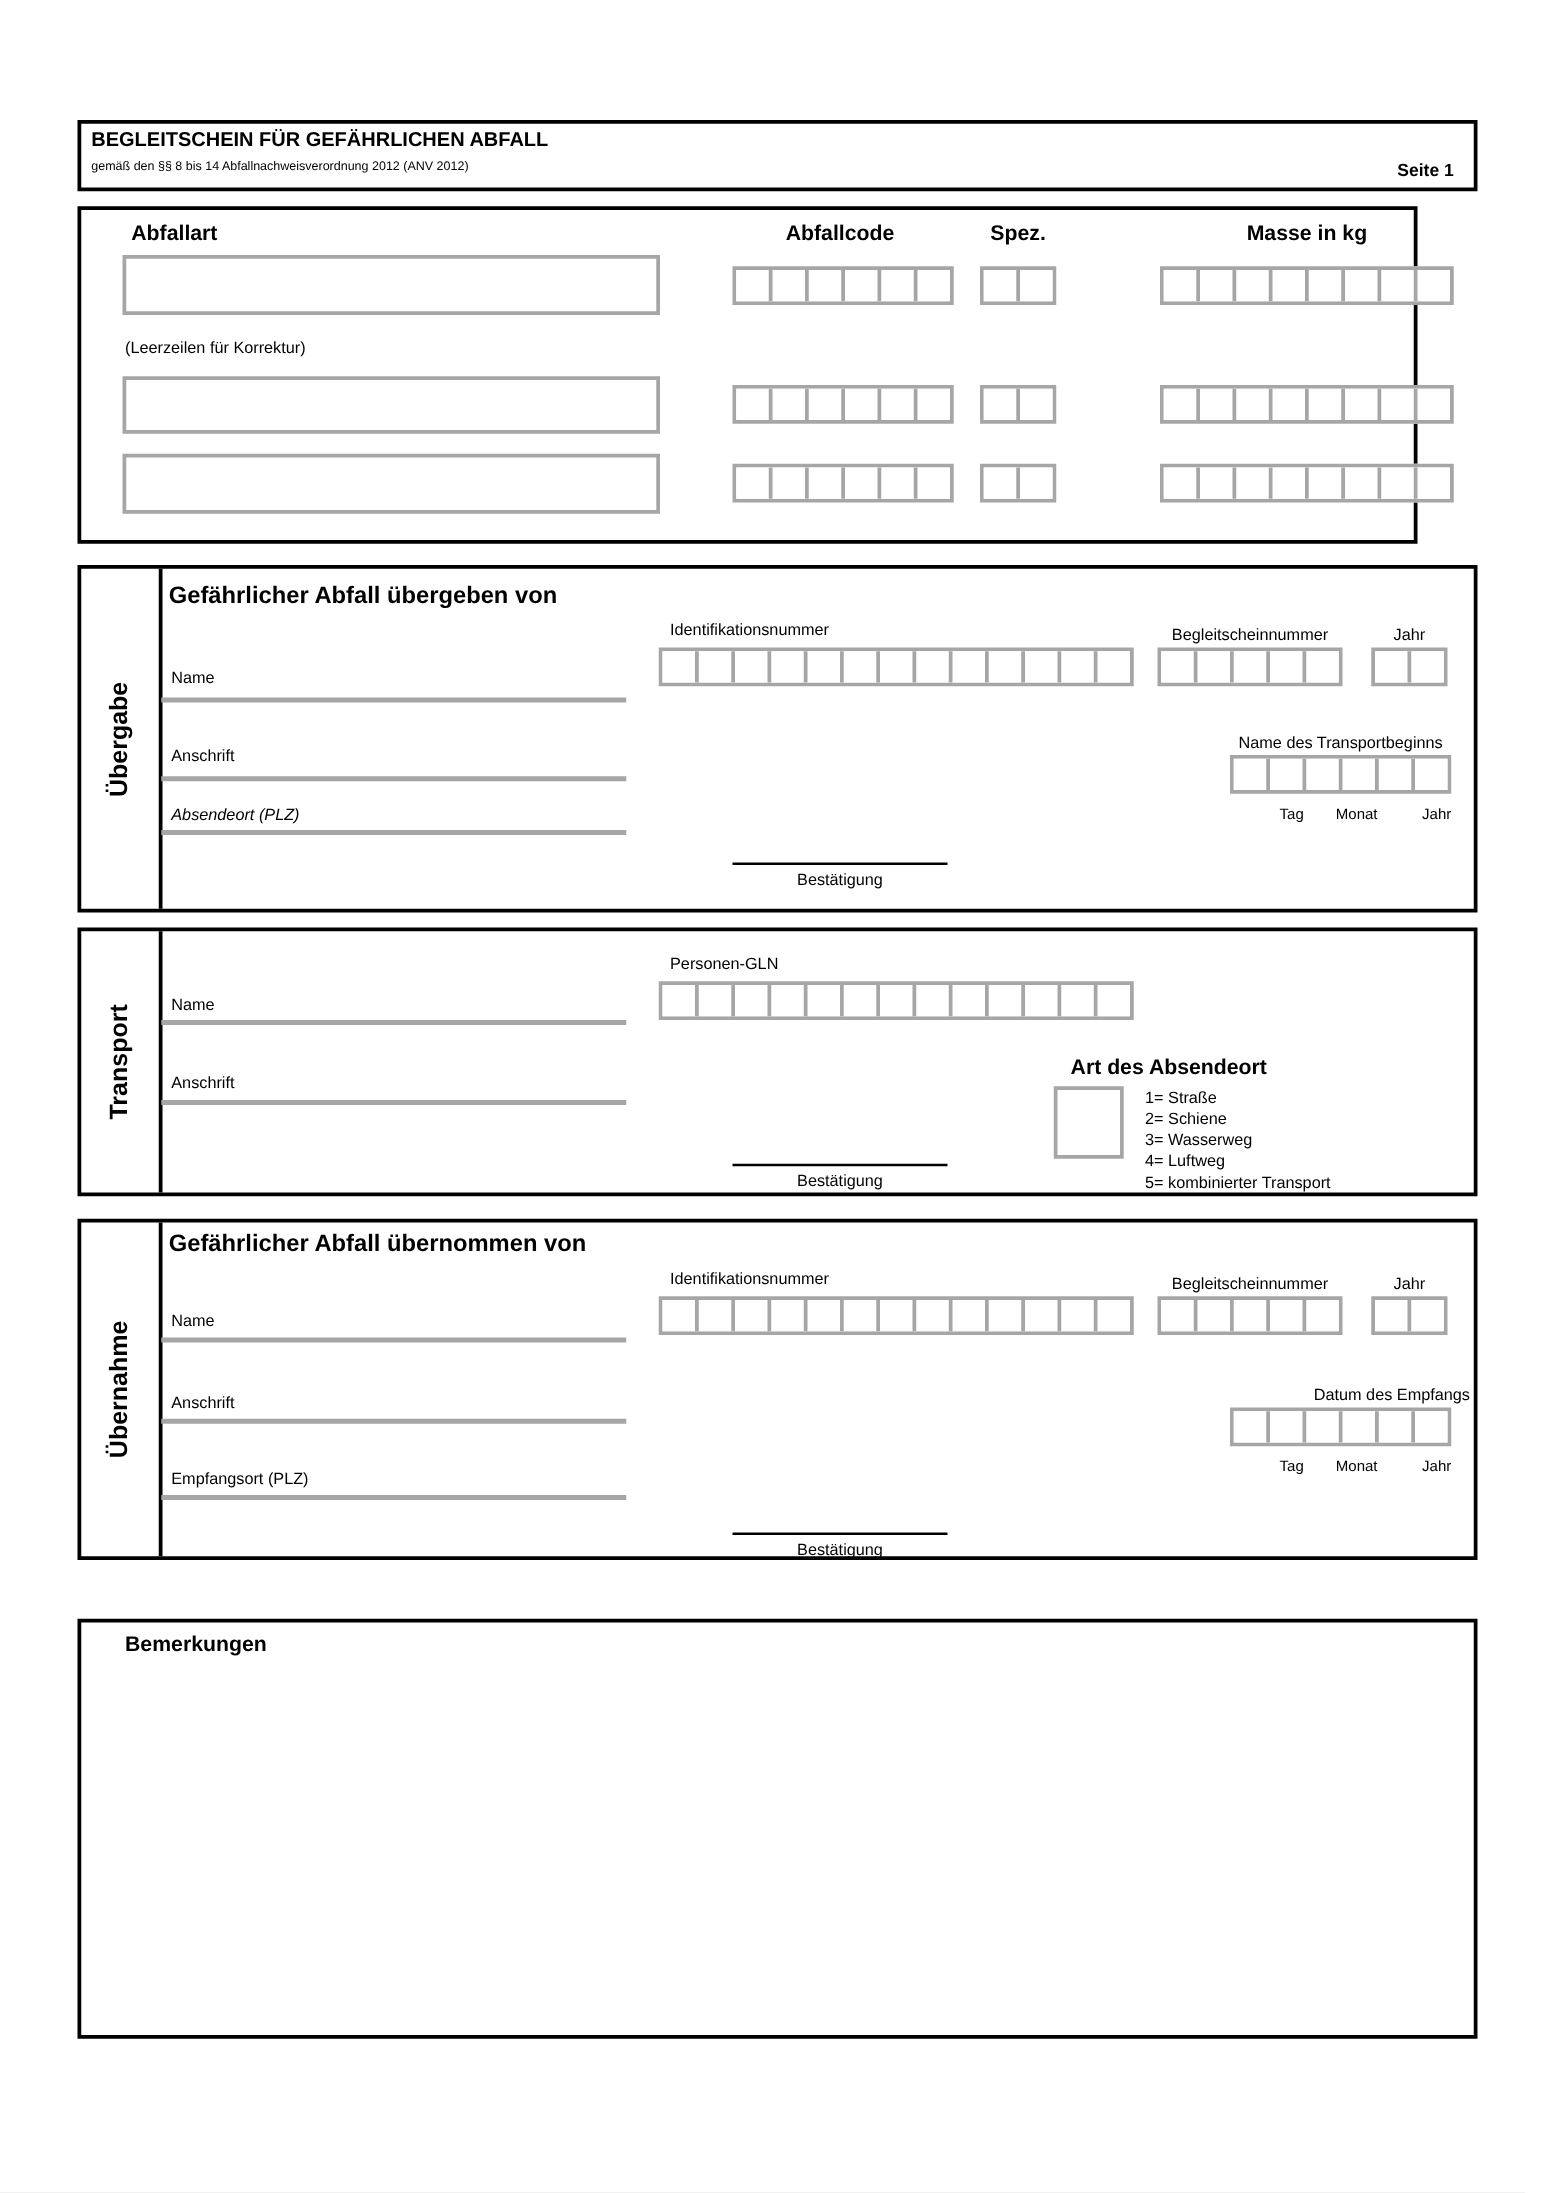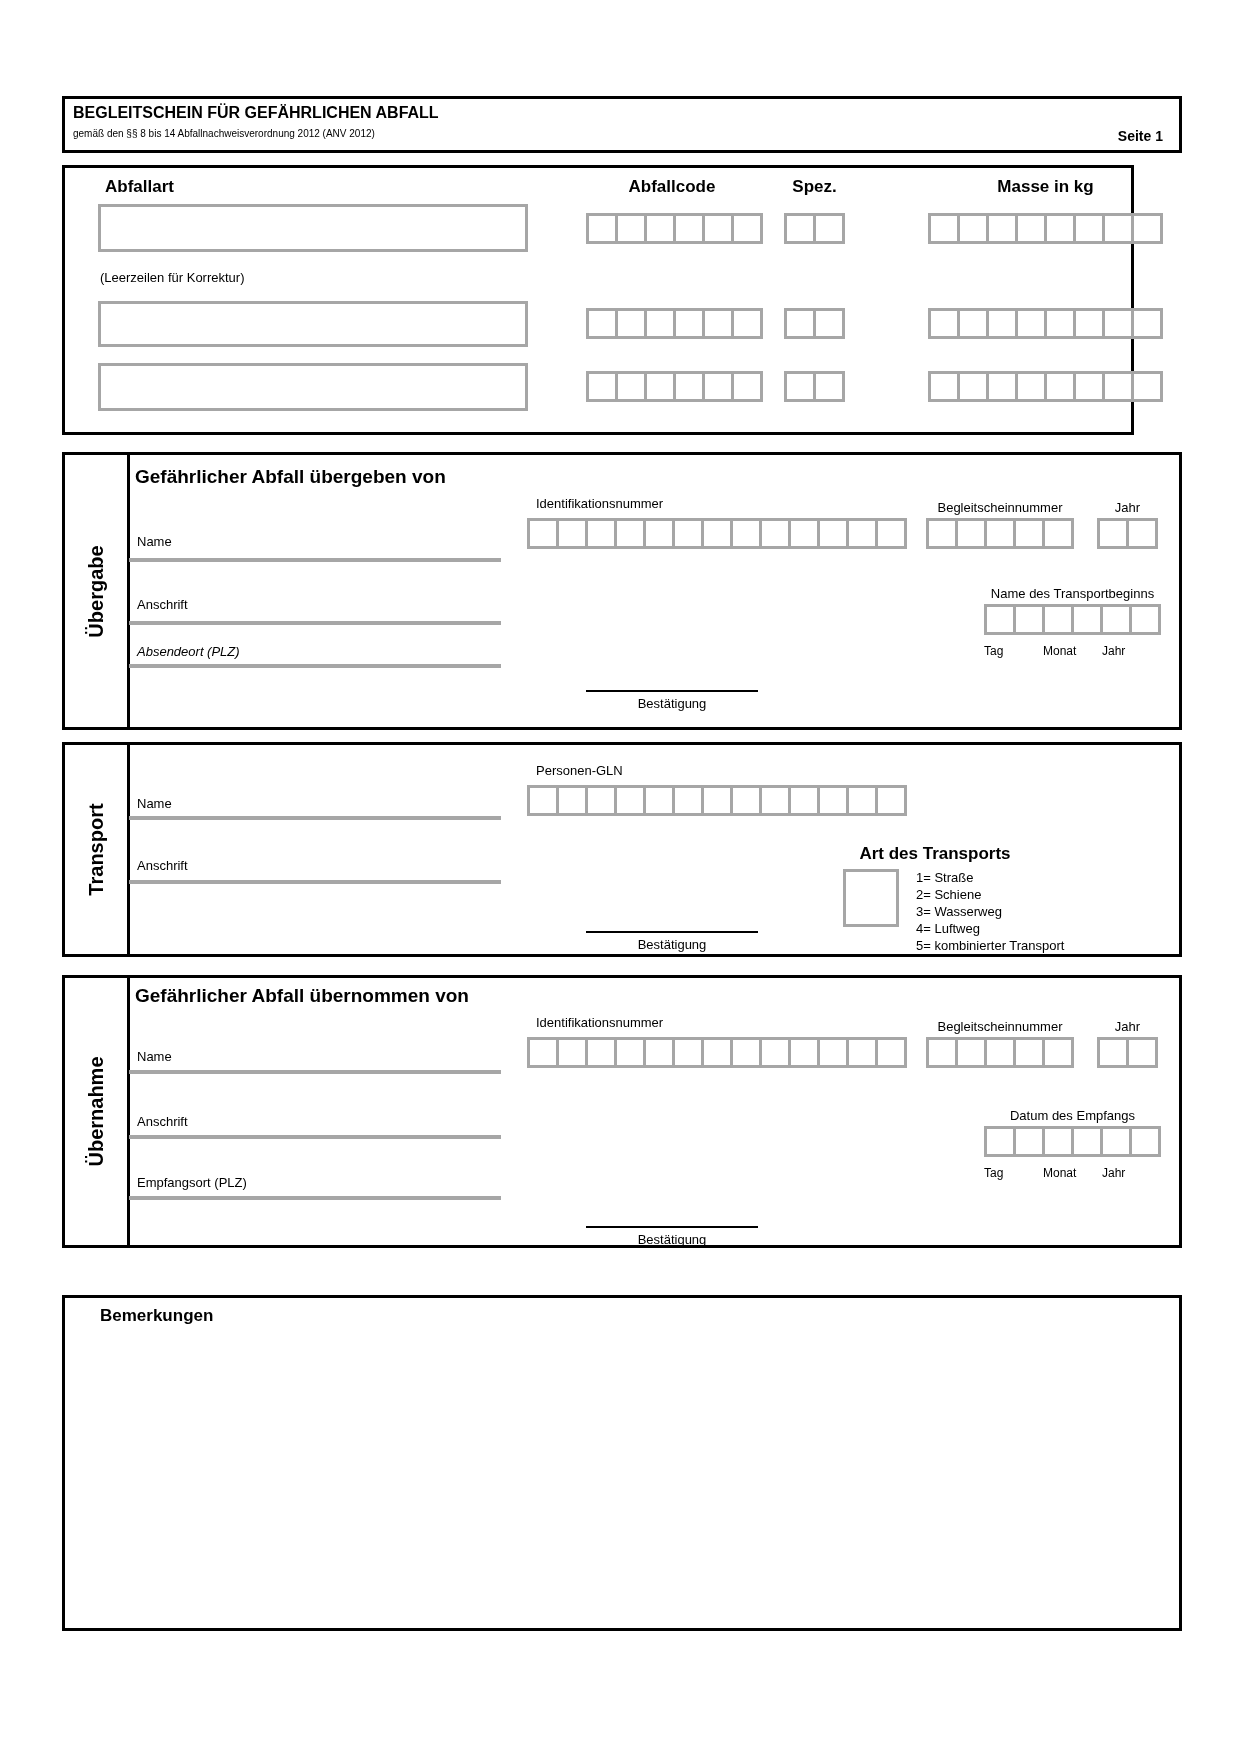--- a/index.html
+++ b/index.html
@@ -22,21 +22,21 @@
   .vlabel{
     position:absolute;left:0;top:0;bottom:0;width:62px;
     display:flex;align-items:center;justify-content:center;
   }
   .vlabel span{
     transform:rotate(-90deg);transform-origin:center;
     font-size:20px;font-weight:bold;white-space:nowrap;display:block;
   }
   .blackline{position:absolute;height:2px;background:#000;}
   .daylabels{position:absolute;display:flex;width:177px;}
-  .daylabels span{flex:1;text-align:left;font-size:12px;}
+  .daylabels span{flex:1;text-align:right;font-size:12px;}
   .legend div{font-size:13px;line-height:17px;white-space:nowrap;}
 </style>
 </head>
 <body>
 
 <div class="page">
 
   <div class="box" style="left:62px;top:96px;width:1120px;height:57px;">
     <div class="abs" style="left:8px;top:5px;font-size:16px;font-weight:bold;white-space:nowrap;">BEGLEITSCHEIN FÜR GEFÄHRLICHEN ABFALL</div>
     <div class="abs" style="left:8px;top:29px;font-size:10px;white-space:nowrap;">gemäß den §§ 8 bis 14 Abfallnachweisverordnung 2012 (ANV 2012)</div>
@@ -214,21 +214,21 @@
         <div class="cell"></div>
         <div class="cell"></div>
       </div>
 
     <div class="abs lbl" style="left:72px;top:52px;">Name</div>
     <div class="fieldline" style="left:64px;top:71px;width:372px;"></div>
 
     <div class="abs lbl" style="left:72px;top:114px;">Anschrift</div>
     <div class="fieldline" style="left:64px;top:135px;width:372px;"></div>
 
-    <div class="abs colhead center" style="left:700px;top:100px;width:340px;">Art des Transports</div>
+    <div class="abs colhead center" style="left:700px;top:100px;width:340px;">Art des Absendeort</div>
     <div class="bigbox" style="left:778px;top:124px;width:56px;height:58px;"></div>
     <div class="abs legend" style="left:851px;top:124px;">
       <div>1= Straße</div>
       <div>2= Schiene</div>
       <div>3= Wasserweg</div>
       <div>4= Luftweg</div>
       <div>5= kombinierter Transport</div>
     </div>
 
     <div class="blackline" style="left:521px;top:186px;width:172px;"></div>
@@ -277,21 +277,21 @@
 
     <div class="abs lbl" style="left:72px;top:72px;">Name</div>
     <div class="fieldline" style="left:64px;top:92px;width:372px;"></div>
 
     <div class="abs lbl" style="left:72px;top:137px;">Anschrift</div>
     <div class="fieldline" style="left:64px;top:157px;width:372px;"></div>
 
     <div class="abs lbl" style="left:72px;top:198px;">Empfangsort (PLZ)</div>
     <div class="fieldline" style="left:64px;top:218px;width:372px;"></div>
 
-    <div class="abs lbl center" style="left:919px;top:131px;width:177px;text-align:center;">Datum des Empfangs</div>
+    <div class="abs lbl center" style="left:960px;top:131px;width:177px;text-align:center;">Datum des Empfangs</div>
     <div class="cellstrip" style="left:919px;top:148px;">
         <div class="cell"></div>
         <div class="cell"></div>
         <div class="cell"></div>
         <div class="cell"></div>
         <div class="cell"></div>
         <div class="cell"></div>
       </div>
     <div class="daylabels" style="left:919px;top:188px;">
       <span>Tag</span>

